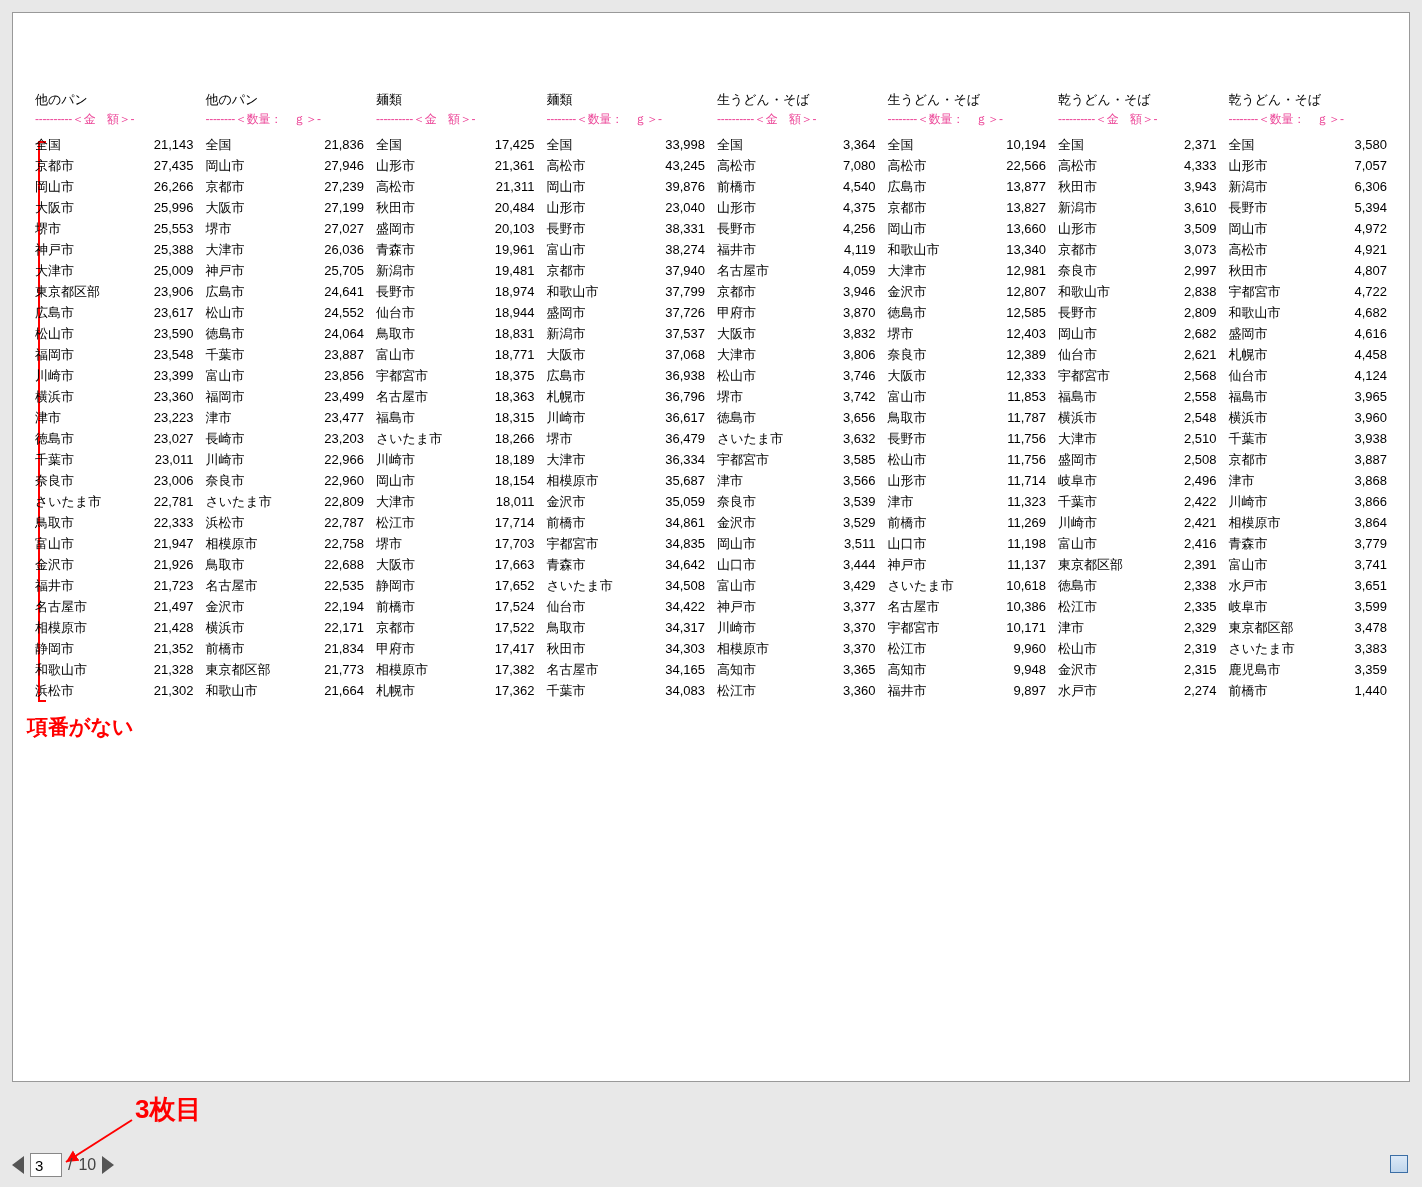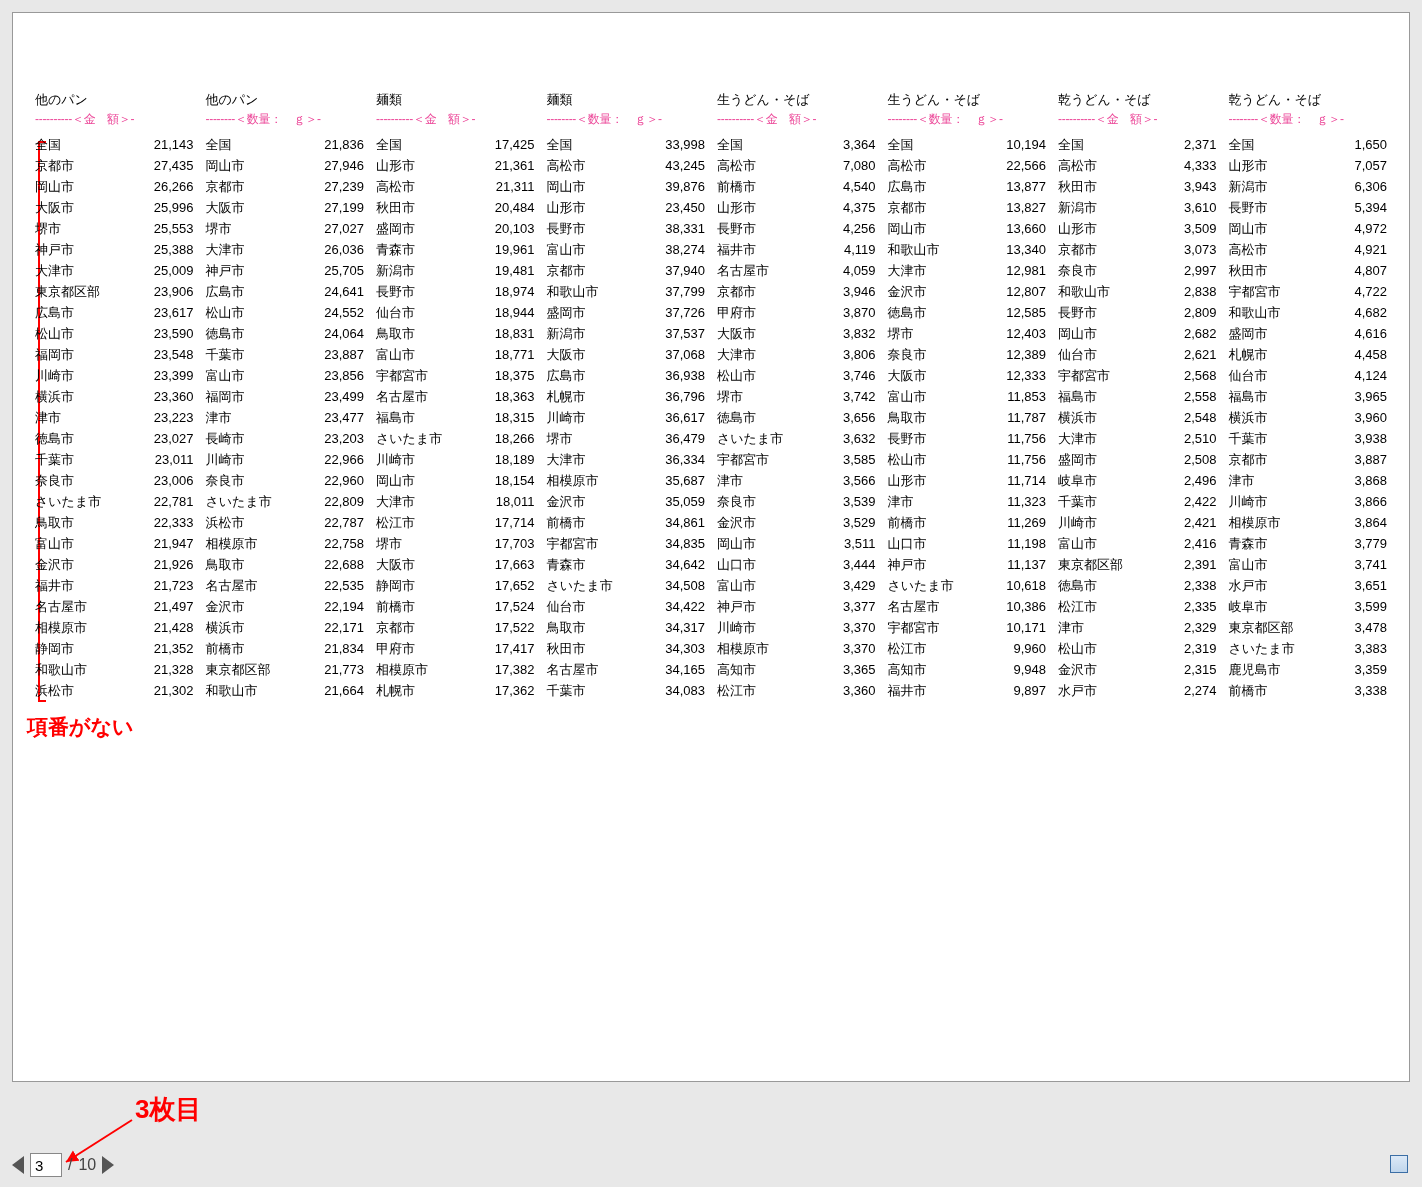--- a/index.html
+++ b/index.html
@@ -474,21 +474,21 @@
           <div class="row">
             <span class="name">高松市</span>
             <span class="val">43,245</span>
           </div>
           <div class="row">
             <span class="name">岡山市</span>
             <span class="val">39,876</span>
           </div>
           <div class="row">
             <span class="name">山形市</span>
-            <span class="val">23,450</span>
+            <span class="val">23,040</span>
           </div>
           <div class="row">
             <span class="name">長野市</span>
             <span class="val">38,331</span>
           </div>
           <div class="row">
             <span class="name">富山市</span>
             <span class="val">38,274</span>
           </div>
           <div class="row">
@@ -910,21 +910,21 @@
           <div class="row">
             <span class="name">水戸市</span>
             <span class="val">2,274</span>
           </div>
         </div>
         <div class="col">
           <h4>乾うどん・そば</h4>
           <div class="sub">--------＜数量：　ｇ＞-</div>
           <div class="row">
             <span class="name">全国</span>
-            <span class="val">1,650</span>
+            <span class="val">3,580</span>
           </div>
           <div class="row">
             <span class="name">山形市</span>
             <span class="val">7,057</span>
           </div>
           <div class="row">
             <span class="name">新潟市</span>
             <span class="val">6,306</span>
           </div>
           <div class="row">
@@ -1014,21 +1014,21 @@
           <div class="row">
             <span class="name">さいたま市</span>
             <span class="val">3,383</span>
           </div>
           <div class="row">
             <span class="name">鹿児島市</span>
             <span class="val">3,359</span>
           </div>
           <div class="row">
             <span class="name">前橋市</span>
-            <span class="val">3,338</span>
+            <span class="val">1,440</span>
           </div>
         </div>
       </div>
   </div>
   <div class="annot-missing">項番がない</div>
 </div>
 
 <div class="annot-page3">3枚目</div>
 
 <svg class="arrow" viewBox="0 0 76 48">

